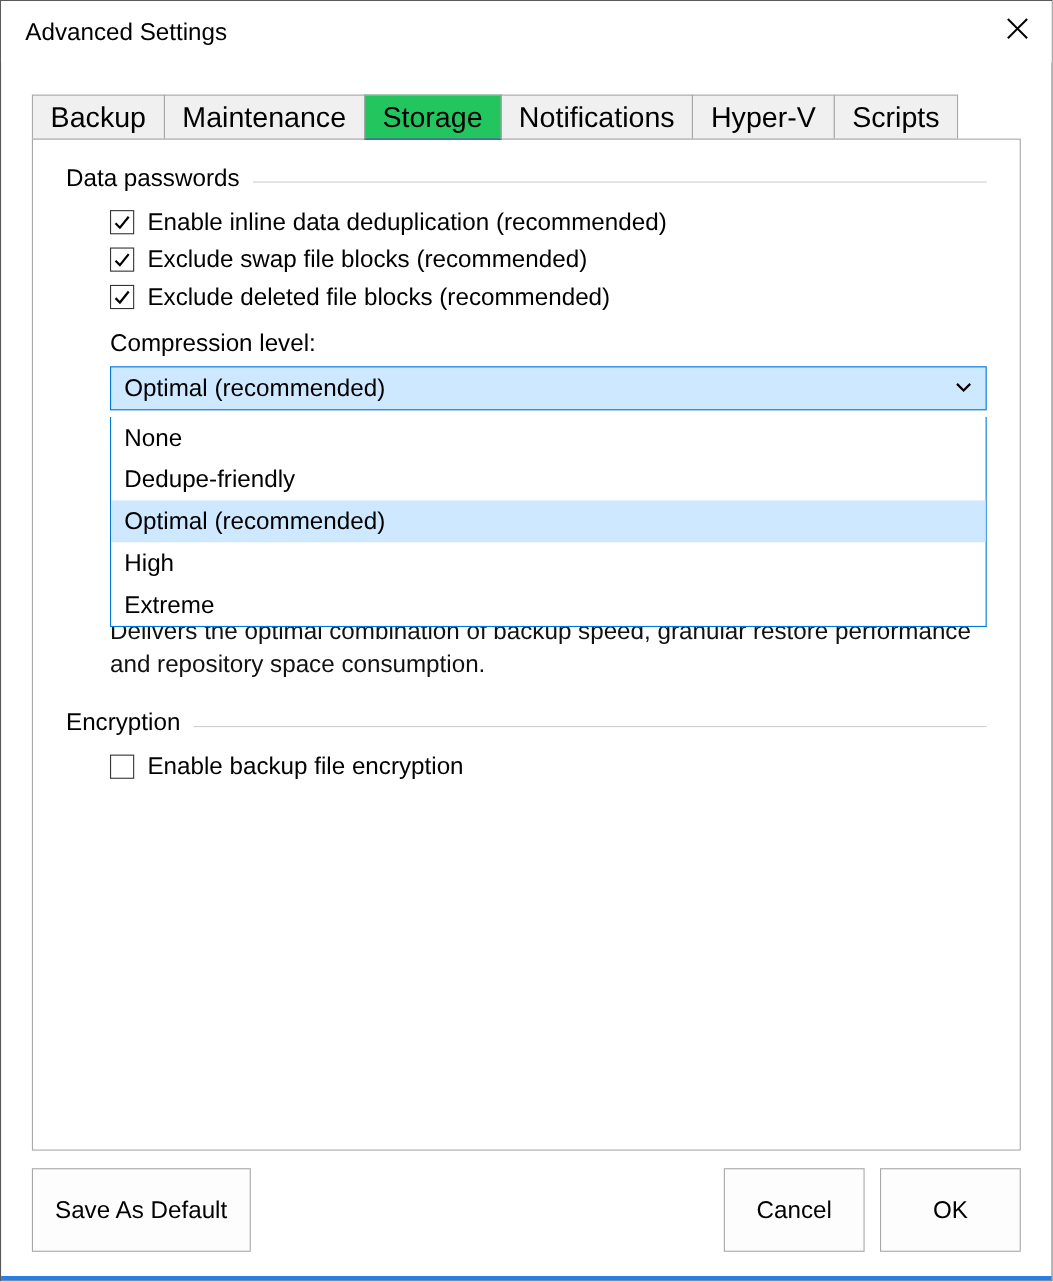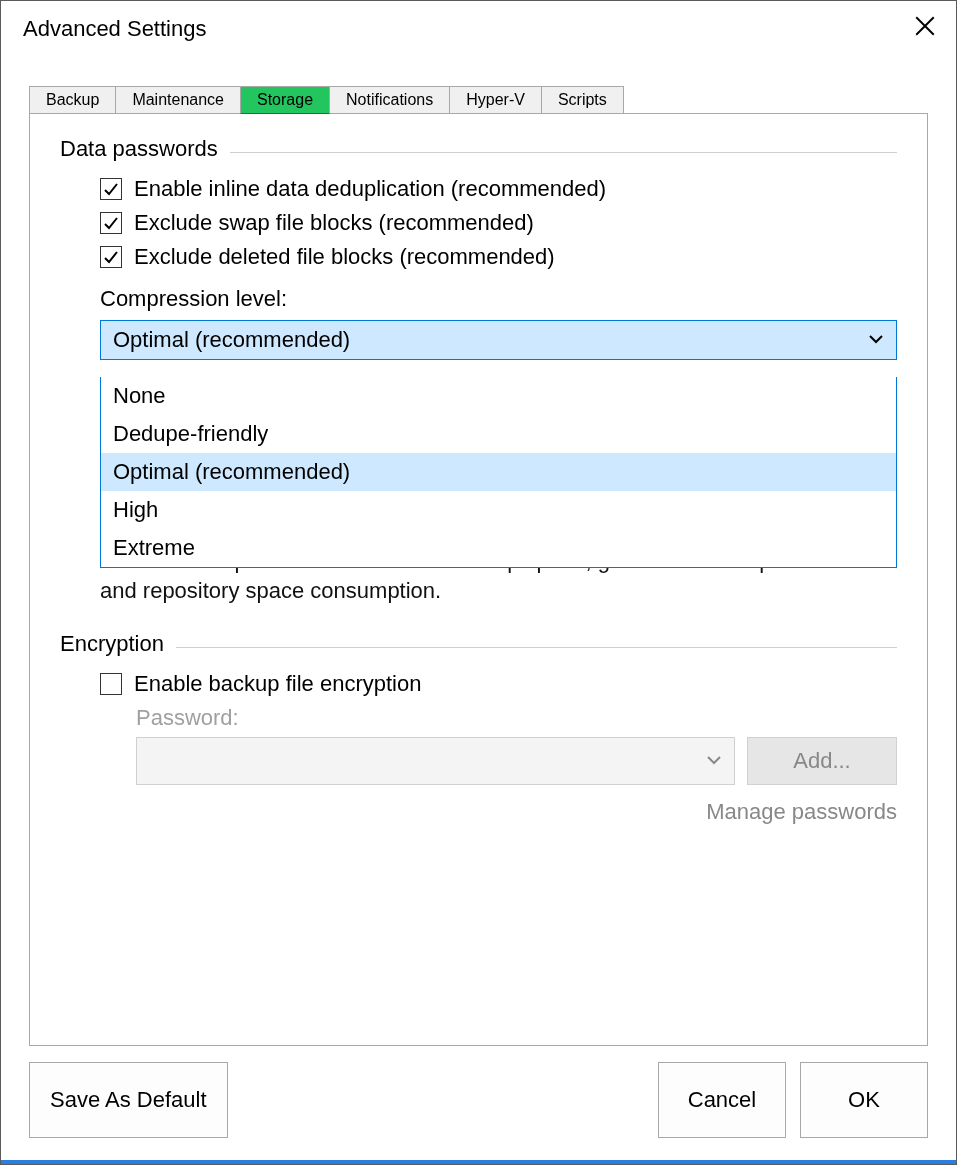--- a/index.html
+++ b/index.html
@@ -44,21 +44,21 @@
   }
 
   .tabs {
     display: flex;
     align-items: stretch;
   }
   .tab {
     border: 1px solid #a8a8a8;
     background: #f0f0f0;
     padding: 4px 16px;
-    font-size: 16px;
+    font-size: 26px;
     cursor: pointer;
     position: relative;
     bottom: -1px;
     margin-right: -1px;
   }
   .tab.active {
     background: #22c55e;
     border-bottom: 1px solid #6d28d9;
     z-index: 3;
   }
@@ -128,21 +128,21 @@
     position: absolute;
     right: 12px; top: 50%;
     transform: translateY(-50%);
   }
   .combo .chev svg { width: 16px; height: 16px; }
 
   .dropdown {
     position: absolute;
     left: 70px;
     right: 30px;
-    top: 263px;
+    top: 252px;
     border: 1px solid #0078d7;
     border-top: none;
     background: #fff;
     z-index: 10;
   }
   .dropdown .opt {
     padding: 2px 12px;
     font-size: 22px;
     line-height: 1.55;
     cursor: pointer;
@@ -311,34 +311,20 @@
         </div>
 
         <div class="indent">
           <div class="checkrow">
             <span class="checkbox">
               
             </span>
             <span>Enable backup file encryption</span>
           </div>
 
-          <div class="password-row">
-            <div class="lbl">Password:</div>
-            <div class="ctrls">
-              <div class="pw-select">
-                <span class="chev">
-                  <svg viewBox="0 0 16 16">
-                      <polyline points="2,5 8,11 14,5" fill="none" stroke="#888" stroke-width="2"></polyline>
-                    </svg>
-                </span>
-              </div>
-              <div class="add-btn">Add...</div>
-            </div>
-            <div class="manage-link">Manage passwords</div>
-          </div>
         </div>
       </div>
 
     </div>
 
   </div>
 
   <div class="buttons">
     <div class="btn">Save As Default</div>
     <div class="spacer"></div>

